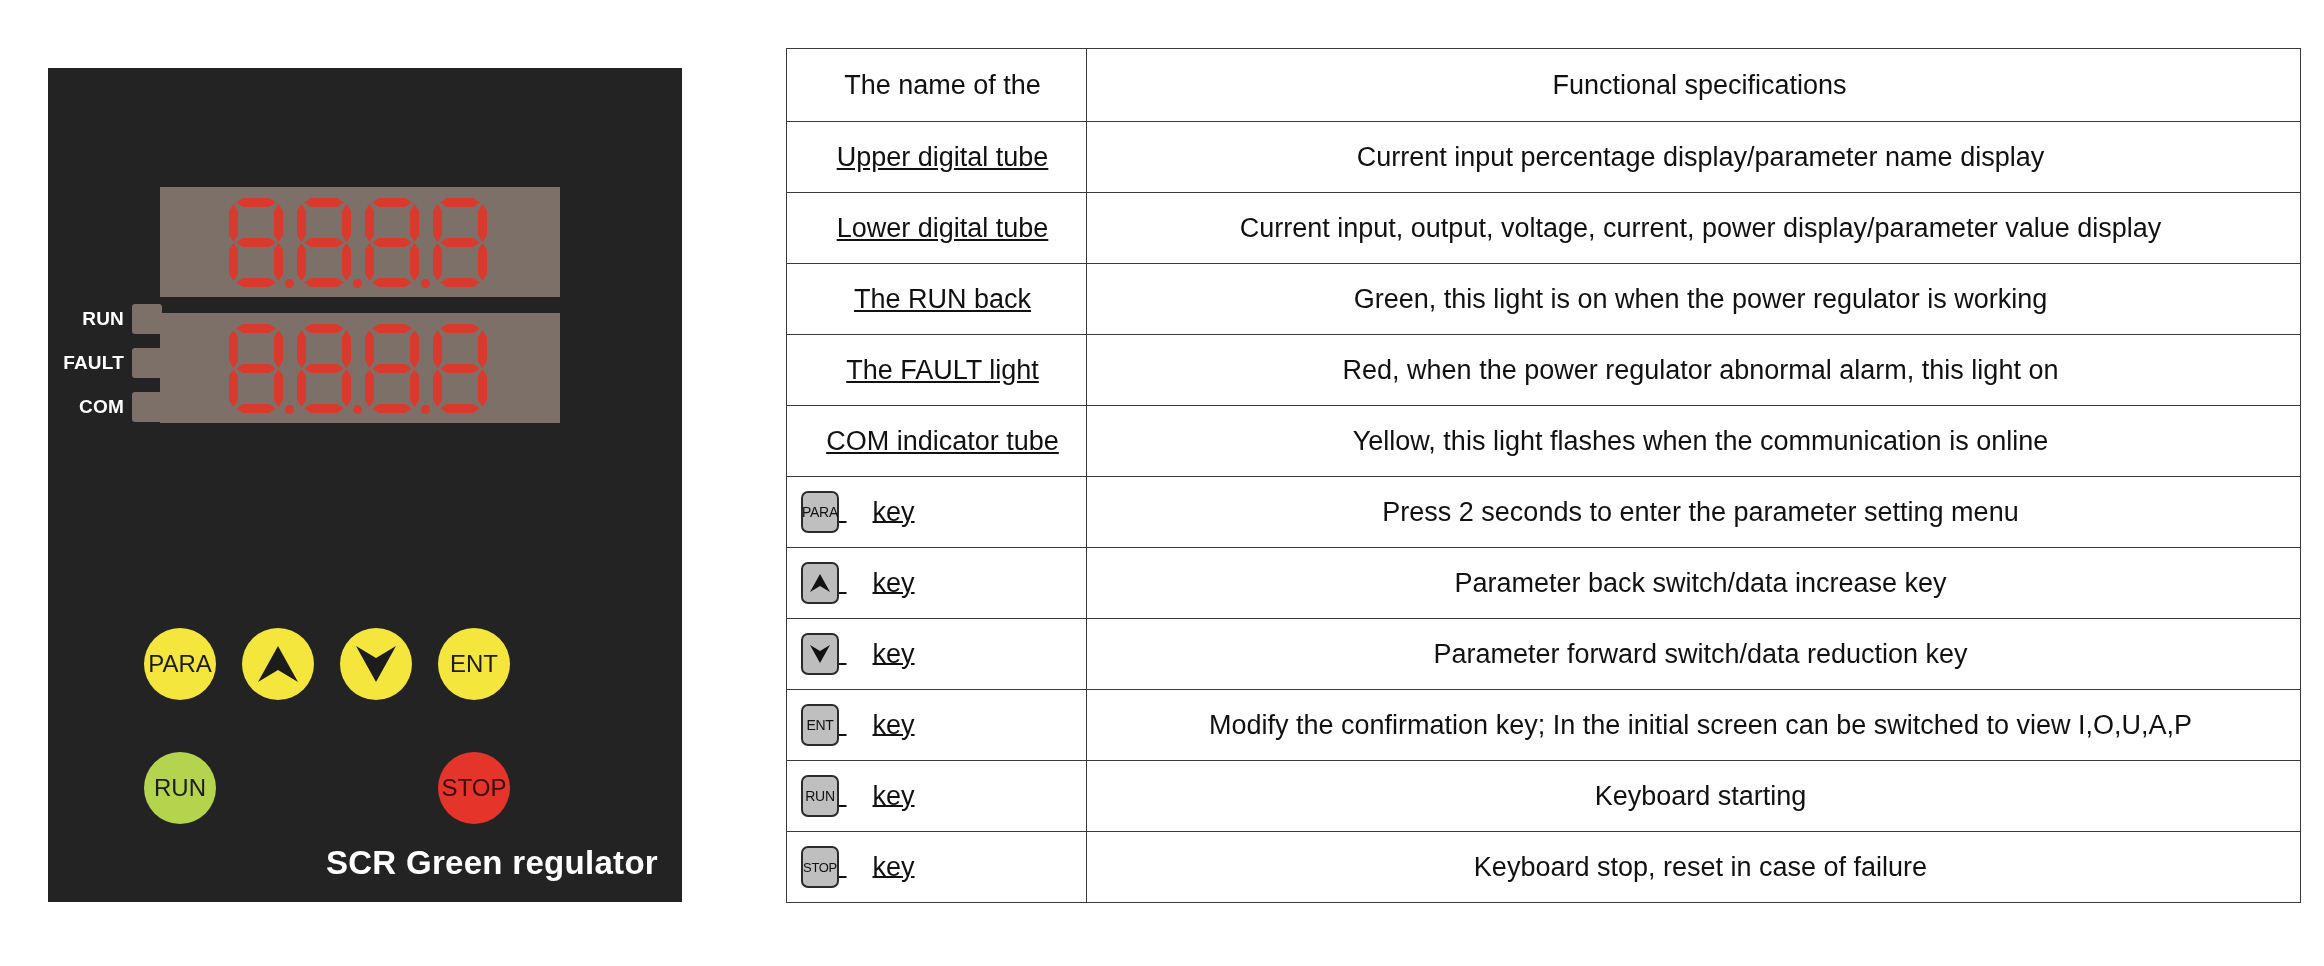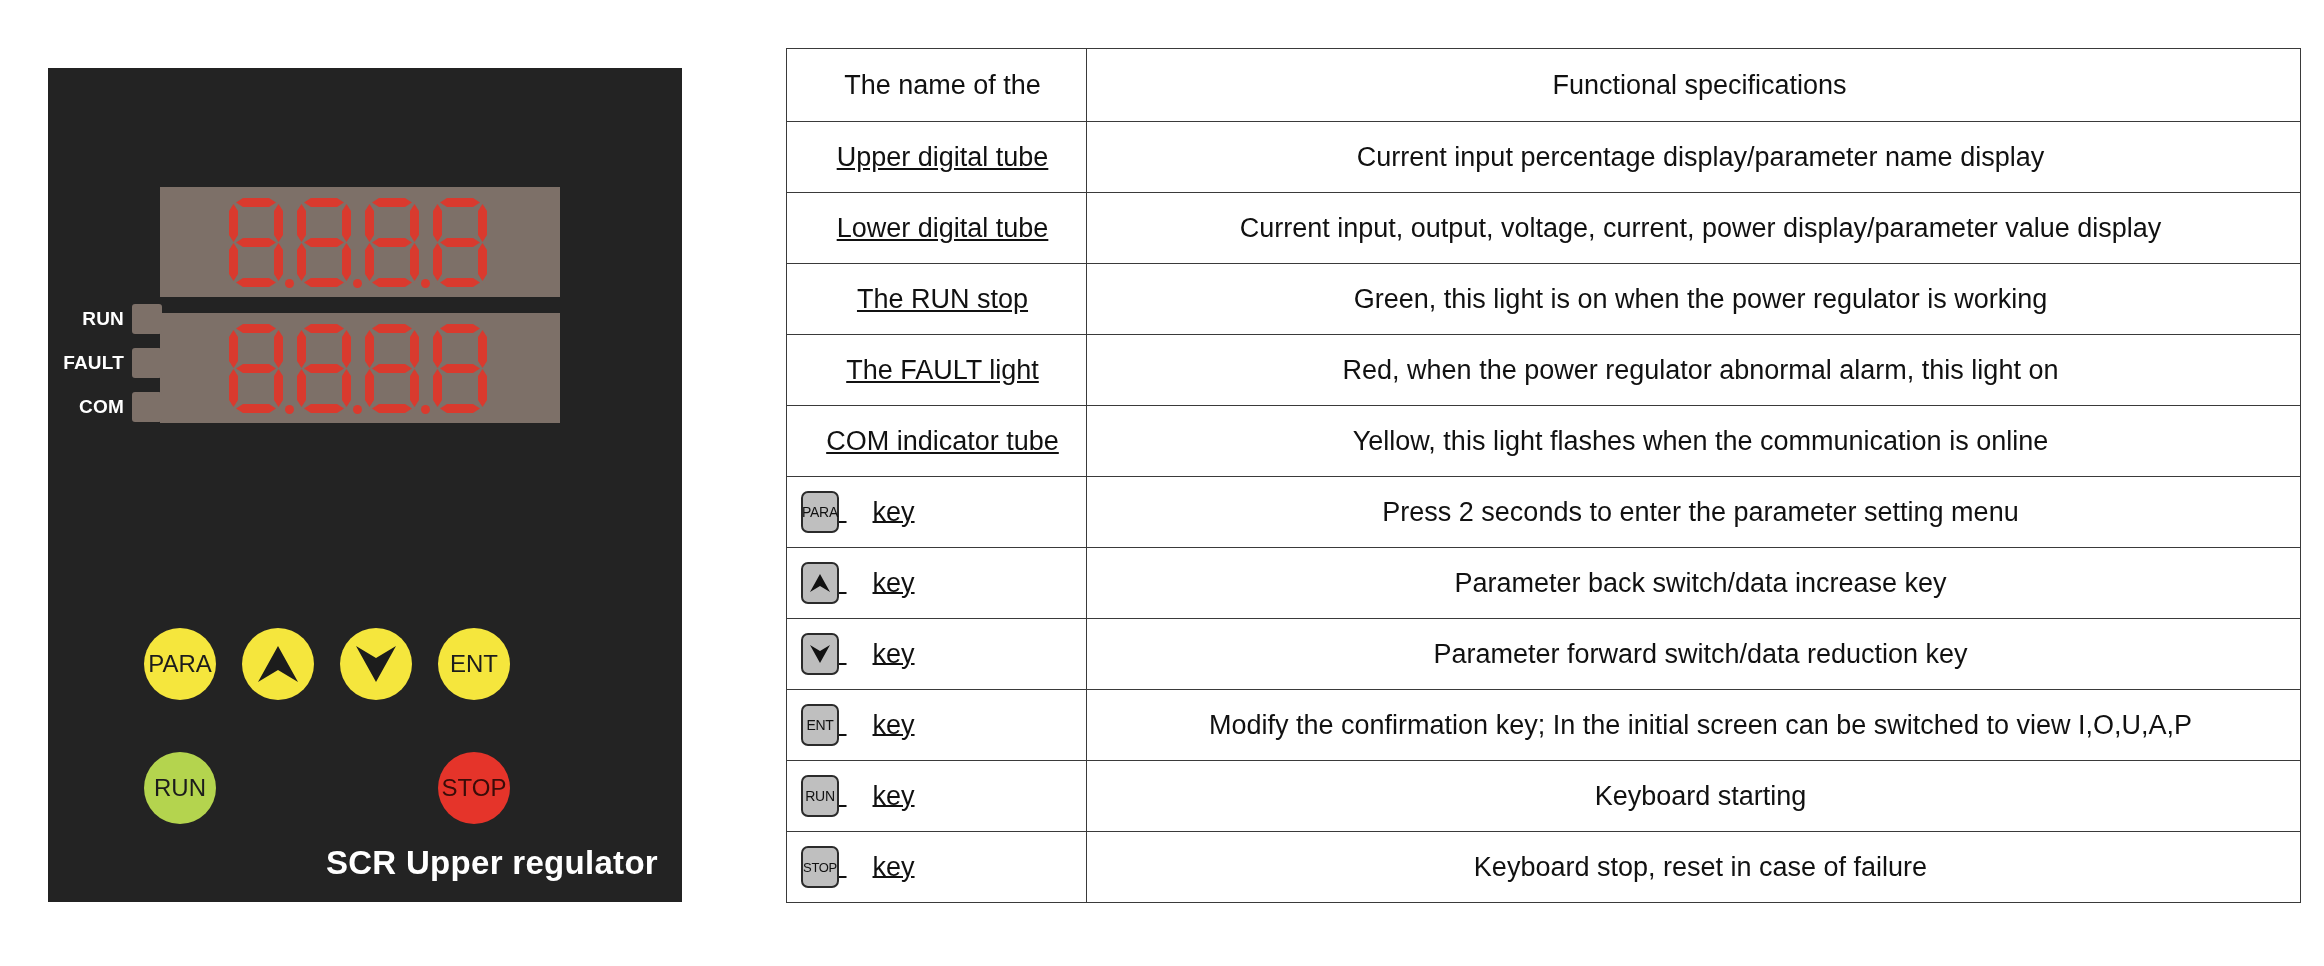--- a/index.html
+++ b/index.html
@@ -229,21 +229,21 @@
   <div class="round-btn btn-yellow" id="btn-ent">
     <span class="btn-text">ENT</span>
   </div>
   <div class="round-btn btn-green" id="btn-run">
     <span class="btn-text">RUN</span>
   </div>
   <div class="round-btn btn-red" id="btn-stop">
     <span class="btn-text">STOP</span>
   </div>
 
-  <div id="device-title">SCR Upper regulator</div>
+  <div id="device-title">SCR Green regulator</div>
 </div>
 
 <table id="spec-table">
   <colgroup>
       <col class="c-name">
       <col class="c-desc">
     </colgroup>
   <tbody>
     <tr>
       <th class="hdr-name">The name of the</th>
@@ -252,21 +252,21 @@
 
     <tr>
       <td class="cell-name">Upper digital tube</td>
       <td class="cell-desc">Current input percentage display/parameter name display</td>
     </tr>
     <tr>
       <td class="cell-name">Lower digital tube</td>
       <td class="cell-desc">Current input, output, voltage, current, power display/parameter value display</td>
     </tr>
     <tr>
-      <td class="cell-name">The RUN stop</td>
+      <td class="cell-name">The RUN back</td>
       <td class="cell-desc">Green, this light is on when the power regulator is working</td>
     </tr>
     <tr>
       <td class="cell-name">The FAULT light</td>
       <td class="cell-desc">Red, when the power regulator abnormal alarm, this light on</td>
     </tr>
     <tr>
       <td class="cell-name">COM indicator tube</td>
       <td class="cell-desc">Yellow, this light flashes when the communication is online</td>
     </tr>

